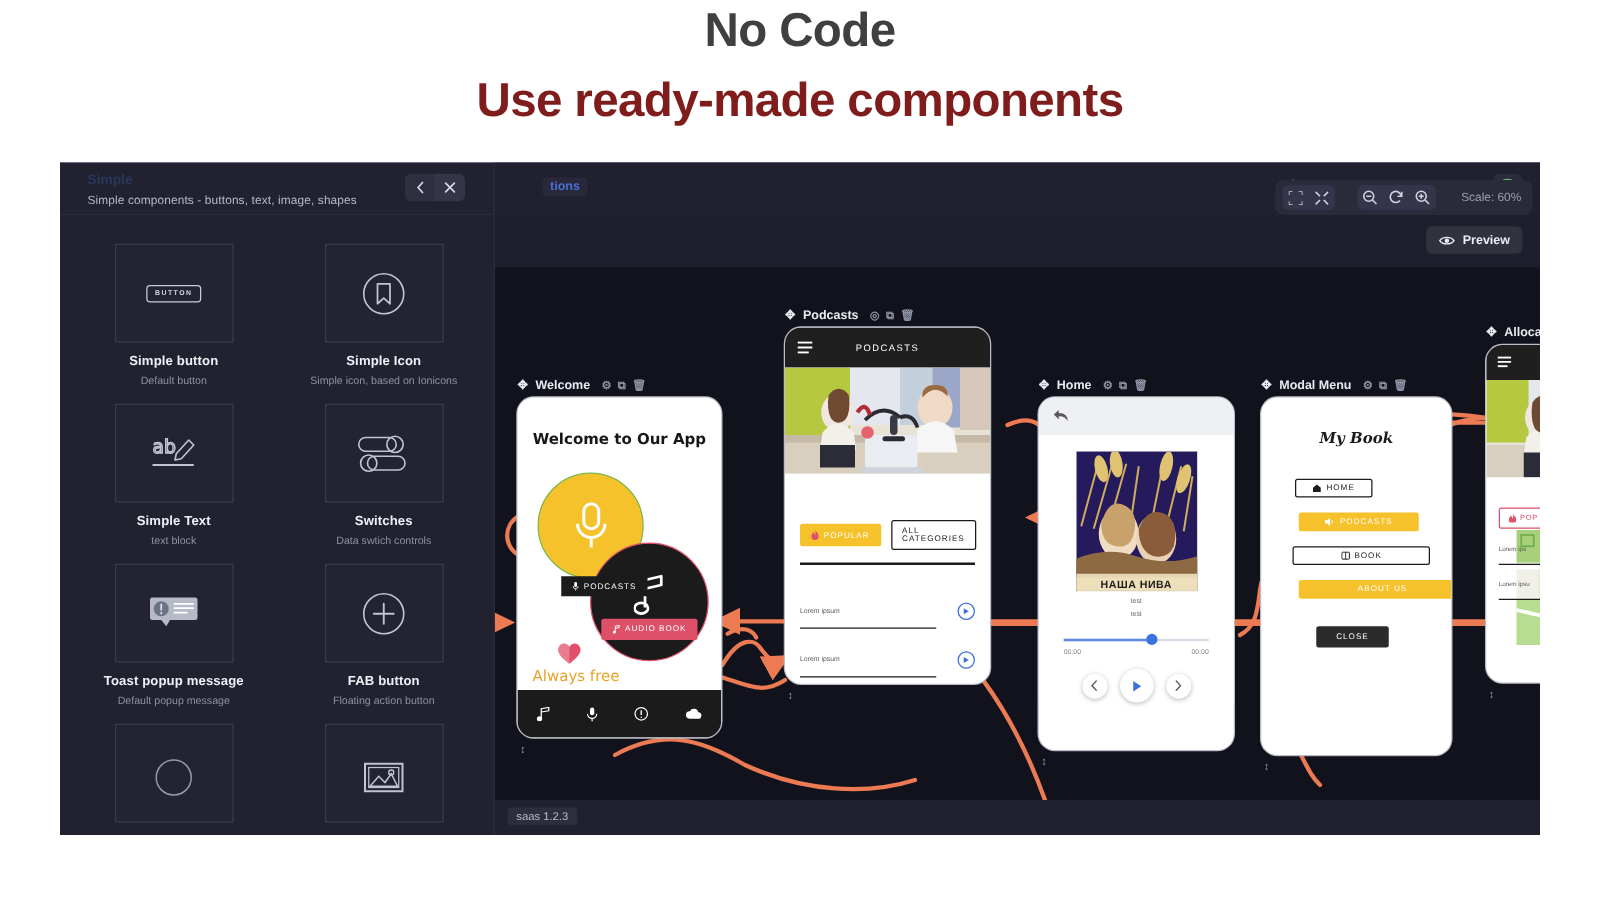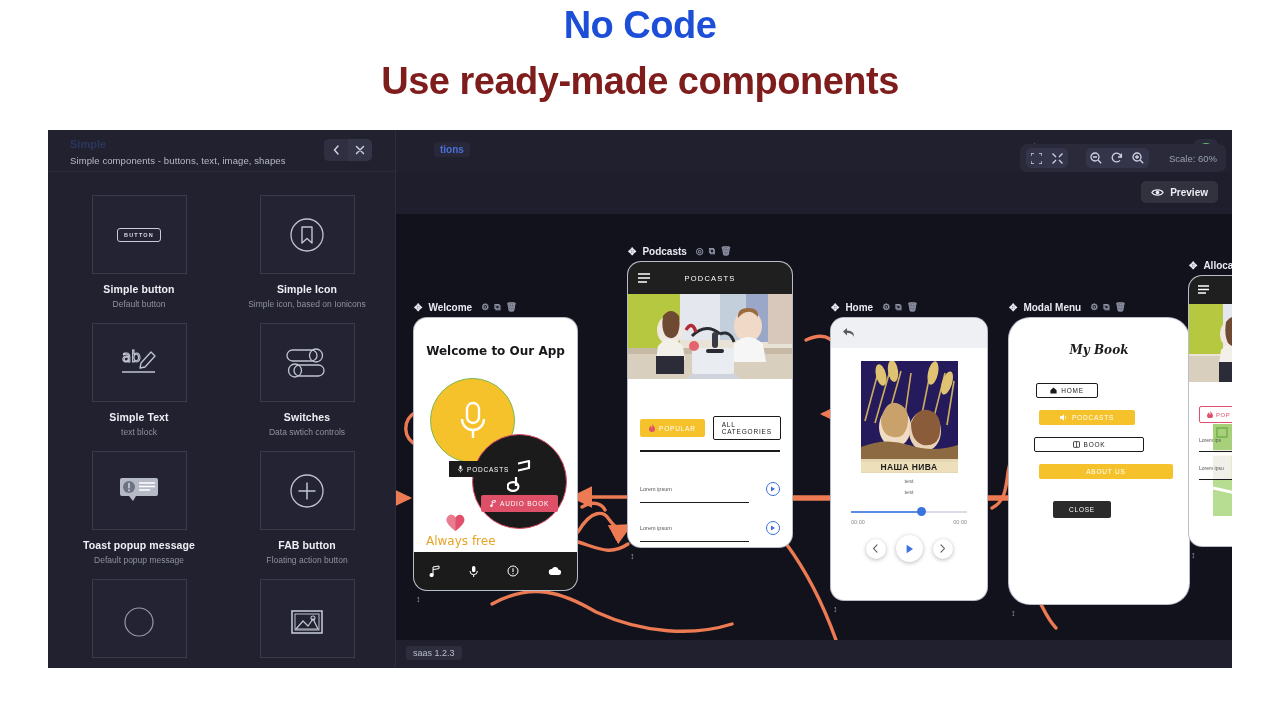--- a/index.html
+++ b/index.html
@@ -12,21 +12,21 @@
 
   
   #headline {
     position: absolute; left: 0; top: 0; width: 1280px; height: 130px;
     background: #ffffff;
     display: flex; flex-direction: column;
     align-items: center; justify-content: flex-start;
     padding-top: 2px;
   }
   #headline .line1 {
-    font-size: 38px; font-weight: bold; color: #1d4ed8;
+    font-size: 38px; font-weight: bold; color: #404040;
     letter-spacing: -0.5px; line-height: 46px;
   }
   #headline .line2 {
     font-size: 38px; font-weight: bold; color: #7f1d1d;
     letter-spacing: -0.5px; line-height: 46px; margin-top: 10px;
   }
 
   
   #app {
     position: absolute; left: 48px; top: 130px;
@@ -270,21 +270,21 @@
   #transport { display: flex; justify-content: center; align-items: center; gap: 10px; margin-top: 10px; }
   .tbtn {
     width: 20px; height: 20px; border-radius: 50%; background: #fff;
     box-shadow: 0 1px 4px rgba(0,0,0,.28);
     display: flex; align-items: center; justify-content: center; color: #4a4a4a;
     font-size: 8px;
   }
   .tbtn.big { width: 27px; height: 27px; color: #3a72e0; }
 
   
-  #modal-phone { width: 180px; height: 286px; border-radius: 21px; }
+  #modal-phone { width: 152px; height: 286px; }
   #mb-title {
     text-align: center; margin-top: 25px; font-size: 12px; font-style: italic;
     font-weight: bold; color: #1b1b1b; font-family: "DejaVu Serif", serif;
   }
   .menu-btn {
     margin: 0 auto; font-size: 6.5px; letter-spacing: .8px;
     display: flex; align-items: center; justify-content: center; gap: 4px;
     height: 15px; border-radius: 2px;
   }
   .mb-outline { width: 62px; border: 1.2px solid #1b1b1b; color: #1b1b1b; background: #fff; }

